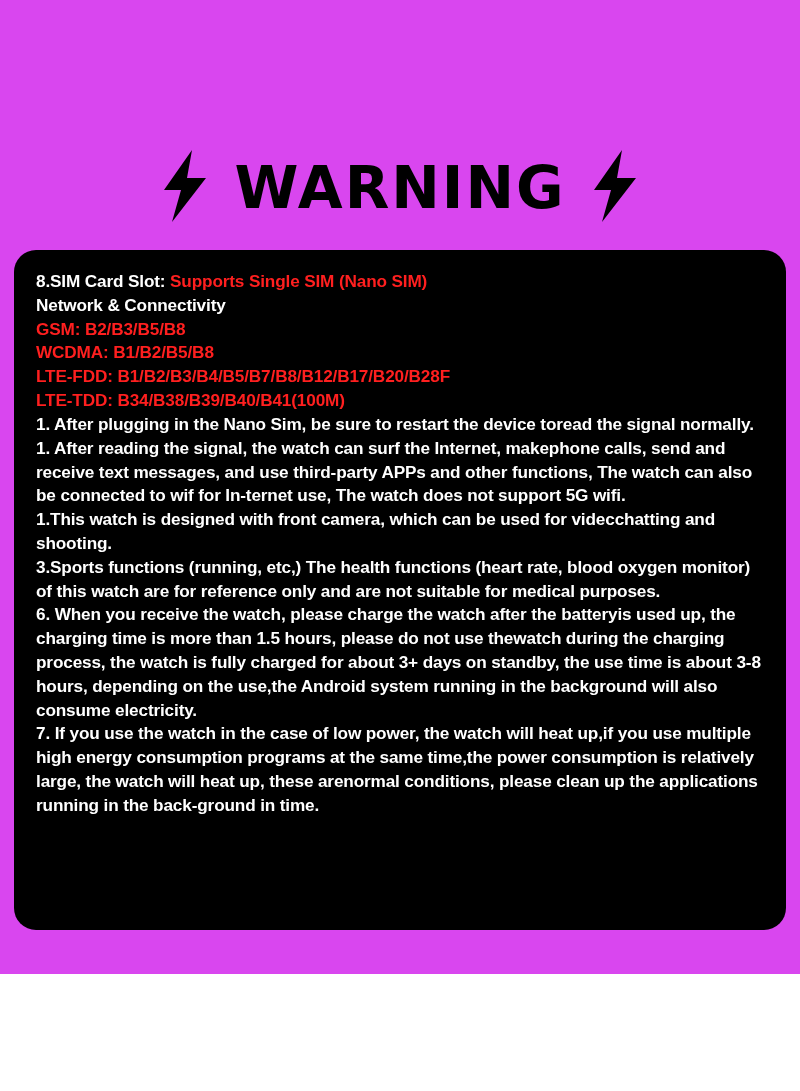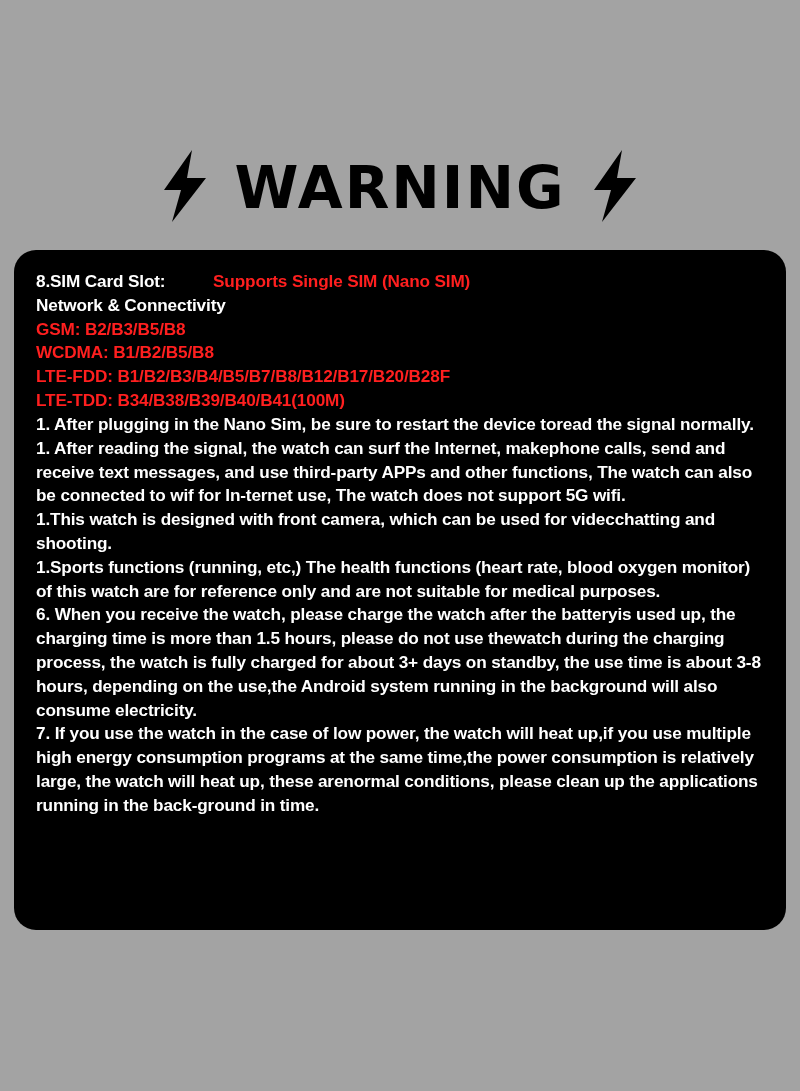--- a/index.html
+++ b/index.html
@@ -9,22 +9,22 @@
   }
   body {
     width: 800px;
     height: 1091px;
     font-family: "Liberation Sans", sans-serif;
     position: relative;
     overflow: hidden;
   }
   .page {
     width: 800px;
-    height: 1091px;
-    background: #a3a3a3;
+    height: 974px;
+    background: #d946ef;
     position: relative;
     box-sizing: border-box;
   }
   .warning-header {
     position: absolute;
     top: 150px;
     left: 0;
     width: 800px;
     display: flex;
     align-items: center;
@@ -58,21 +58,20 @@
   .notice-body {
     font-family: "Liberation Sans", sans-serif;
     font-size: 17.2px;
     font-weight: bold;
     line-height: 1.385;
     color: #ffffff;
     letter-spacing: -0.15px;
   }
   .red {
     color: #ff1f1f;
-    margin-left: 43px;
   }
   .white {
     color: #ffffff;
   }
   .para {
     display: block;
     margin: 0;
     text-align: left;
   }
 </style>
@@ -103,20 +102,20 @@
       <div class="para white">Network &amp; Connectivity</div>
 
       <div class="para red">GSM: B2/B3/B5/B8</div>
       <div class="para red">WCDMA: B1/B2/B5/B8</div>
       <div class="para red">LTE-FDD: B1/B2/B3/B4/B5/B7/B8/B12/B17/B20/B28F</div>
       <div class="para red">LTE-TDD: B34/B38/B39/B40/B41(100M)</div>
 
       <div class="para white">1. After plugging in the Nano Sim, be sure to restart the device toread the signal normally.</div>
       <div class="para white">1. After reading the signal, the watch can surf the Internet, makephone calls, send and receive text messages, and use third-party APPs and other functions, The watch can also be connected to wif for In-ternet use, The watch does not support 5G wifi.</div>
       <div class="para white">1.This watch is designed with front camera, which can be used for videcchatting and shooting.</div>
-      <div class="para white">1.Sports functions (running, etc,) The health functions (heart rate, blood oxygen monitor) of this watch are for reference only and are not suitable for medical purposes.</div>
+      <div class="para white">3.Sports functions (running, etc,) The health functions (heart rate, blood oxygen monitor) of this watch are for reference only and are not suitable for medical purposes.</div>
       <div class="para white">6. When you receive the watch, please charge the watch after the batteryis used up, the charging time is more than 1.5 hours, please do not use thewatch during the charging process, the watch is fully charged for about 3+ days on standby, the use time is about 3-8 hours, depending on the use,the Android system running in the background will also consume electricity.</div>
       <div class="para white">7. If you use the watch in the case of low power, the watch will heat up,if you use multiple high energy consumption programs at the same time,the power consumption is relatively large, the watch will heat up, these arenormal conditions, please clean up the applications running in the back-ground in time.</div>
 
     </div>
   </div>
 
 </div>
 
 </body></html>

